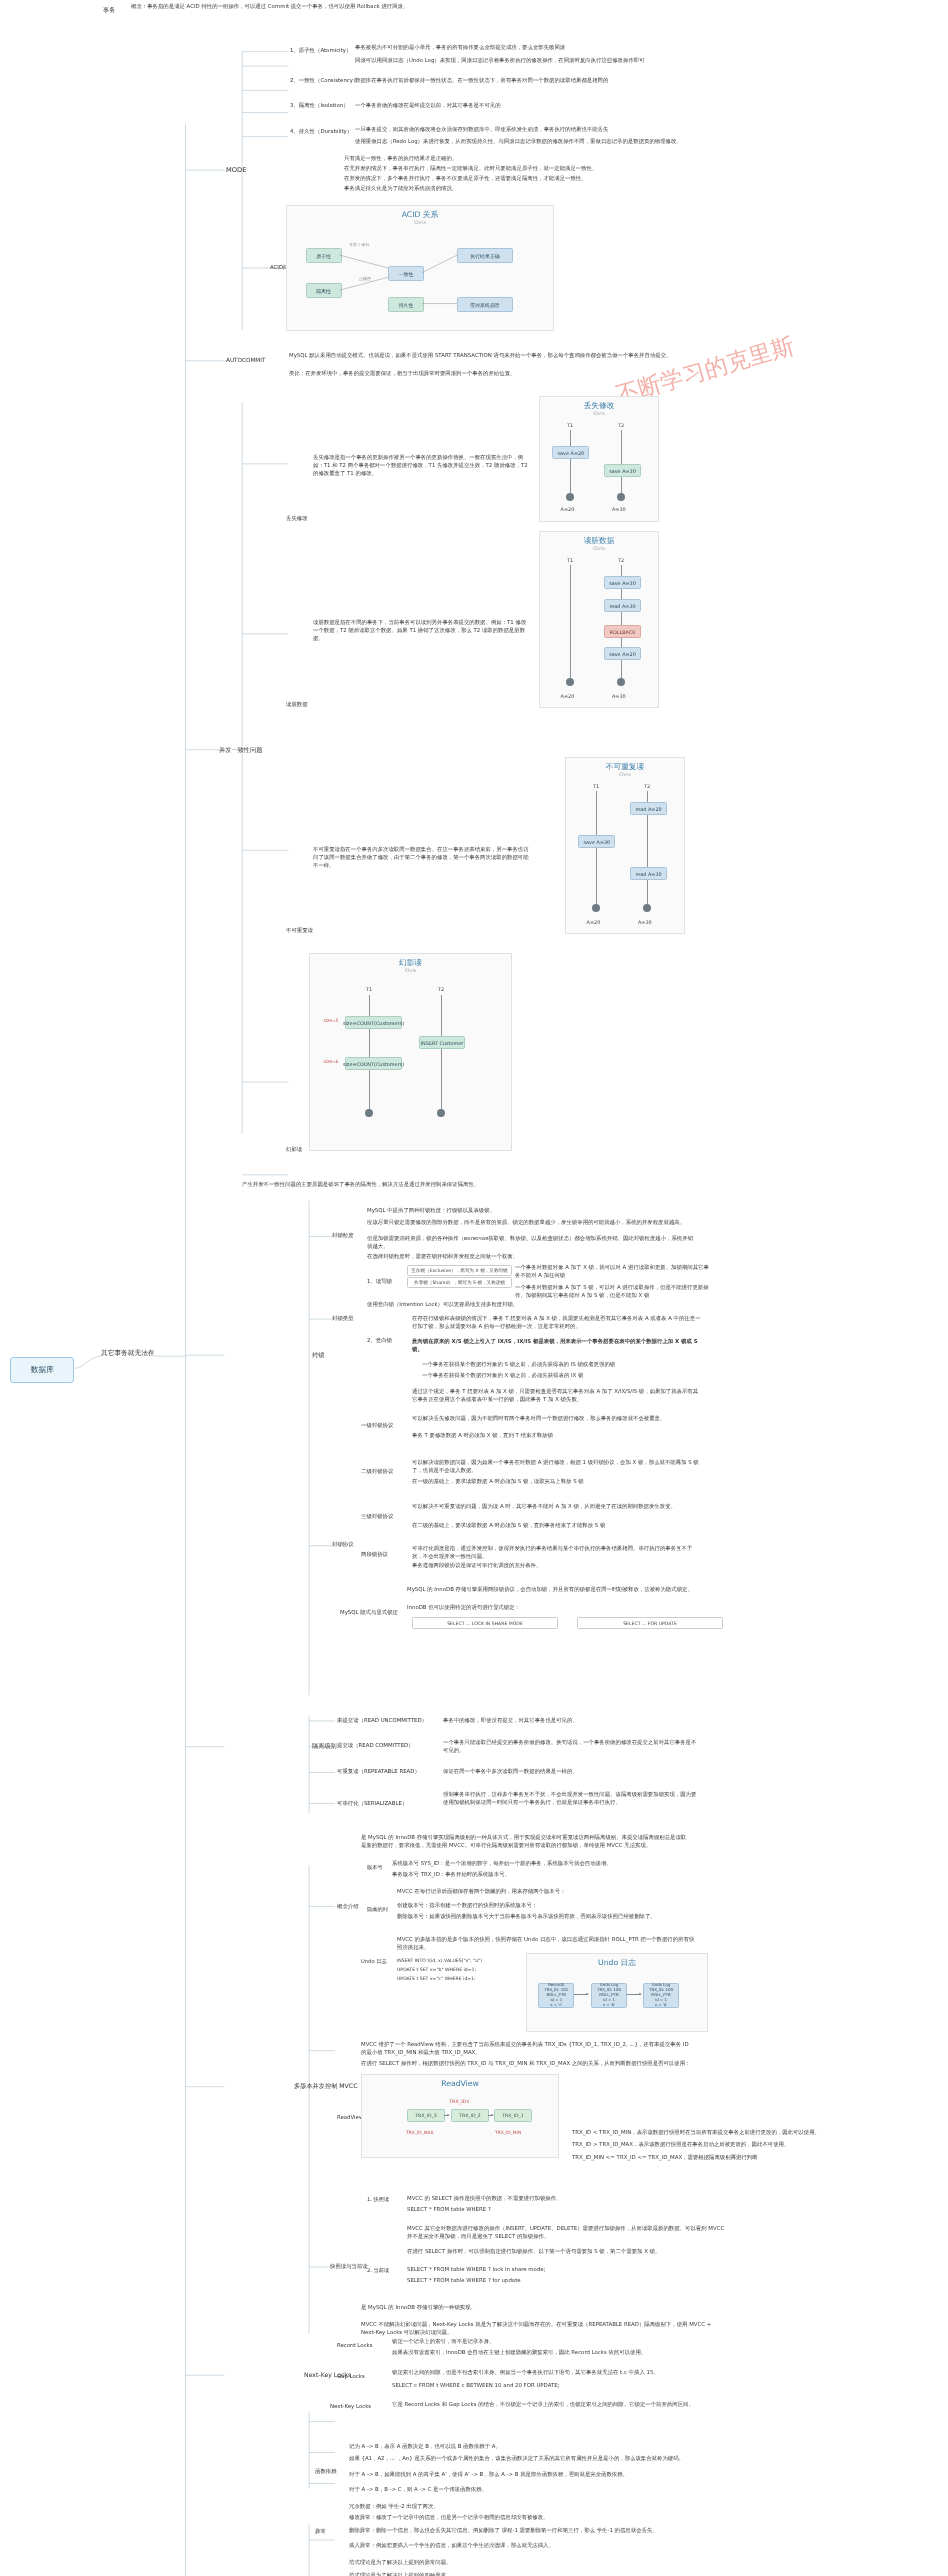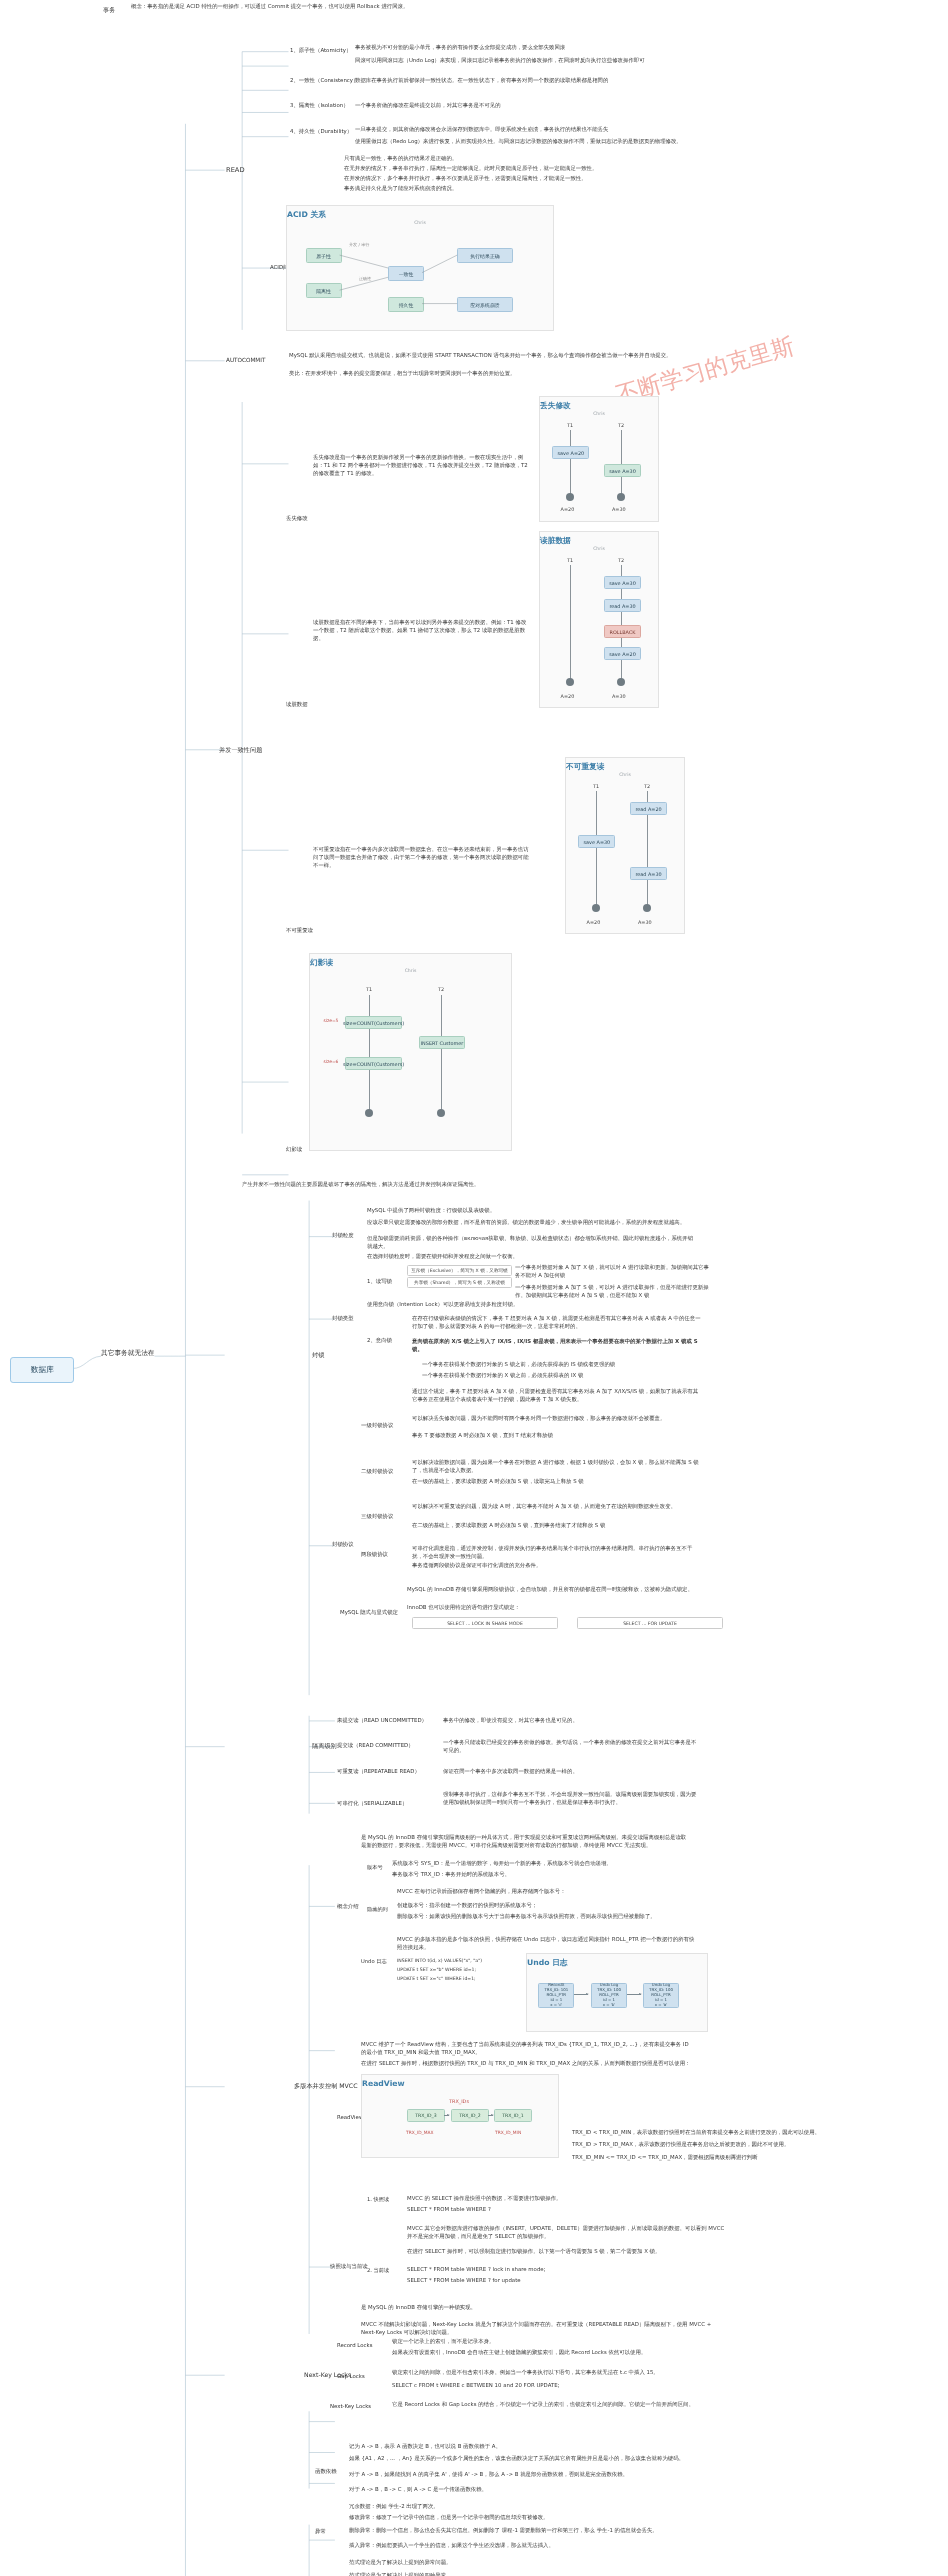--- a/index.html
+++ b/index.html
@@ -16,21 +16,21 @@
 
   
   svg.lines{position:absolute;left:0;top:0;width:949px;height:2769px;pointer-events:none;}
 
   
   #watermark{position:absolute;left:613px;top:355px;font-size:23px;color:#f2a9a0;
     transform:rotate(-16deg);font-family:"DejaVu Sans","Liberation Sans",sans-serif;white-space:nowrap;opacity:.9;}
 
   
   .panel{position:absolute;background:#fafafa;border:0.5px solid #e2e2e2;}
-  .panel .ptitle{position:absolute;left:0;right:0;top:4.1px;text-align:left;font-size:7.7px;color:#3c7ea8;font-weight:bold;}
+  .panel .ptitle{position:absolute;left:0;right:0;top:4.1px;text-align:center;font-size:7.7px;color:#3c7ea8;}
   .panel .psub{position:absolute;left:0;right:0;top:14.4px;text-align:center;font-size:4.6px;color:#9aa0a6;}
 
   .box{position:absolute;border-radius:1.5px;font-size:4.9px;display:flex;align-items:center;justify-content:center;text-align:center;color:#2d4a5a;}
   .box.green{background:#cfe8dd;border:0.5px solid #a9cfbf;}
   .box.blue{background:#cfe1ef;border:0.5px solid #a6c5dc;}
   .box.red{background:#f0c9c4;border:0.5px solid #dca79f;color:#7a3b33;}
   .box.white{background:#ffffff;border:0.5px solid #cccccc;color:#444;}
   .dot{position:absolute;width:8.2px;height:8.2px;border-radius:50%;background:#6f7b82;}
   .vline{position:absolute;width:0.5px;background:#8a9399;}
   .tlab{position:absolute;font-size:4.9px;color:#444;}
@@ -114,21 +114,21 @@
   </svg>
 
   <div id="watermark">不断学习的克里斯</div>
 
   <div id="root-node">数据库</div>
   <div id="branch-db">其它事务就无法在</div>
 
   <div class="lbl" style="left:103px;top:6.2px;">事务</div>
   <div class="para" style="left:131px;top:2.1px;width:381px;">概念：事务指的是满足 ACID 特性的一组操作，可以通过 Commit 提交一个事务，也可以使用 Rollback 进行回滚。</div>
 
-  <div class="lbl" style="left:226px;top:166px;font-size:6.7px;">READ</div>
+  <div class="lbl" style="left:226px;top:166px;font-size:6.7px;">MODE</div>
 
   <div class="lbl" style="left:290px;top:47px;font-size:5.4px;">1、原子性（Atomicity）</div>
   <div class="para" style="left:355px;top:43px;width:340px;">事务被视为不可分割的最小单元，事务的所有操作要么全部提交成功，要么全部失败回滚</div>
   <div class="para" style="left:355px;top:56px;width:340px;">回滚可以用回滚日志（Undo Log）来实现，回滚日志记录着事务所执行的修改操作，在回滚时反向执行这些修改操作即可</div>
 
   <div class="lbl" style="left:290px;top:77px;font-size:5.4px;">2、一致性（Consistency）</div>
   <div class="para" style="left:355px;top:76px;width:340px;">数据库在事务执行前后都保持一致性状态。在一致性状态下，所有事务对同一个数据的读取结果都是相同的</div>
 
   <div class="lbl" style="left:290px;top:102px;font-size:5.4px;">3、隔离性（Isolation）</div>
   <div class="para" style="left:355px;top:101px;width:340px;">一个事务所做的修改在最终提交以前，对其它事务是不可见的</div>

